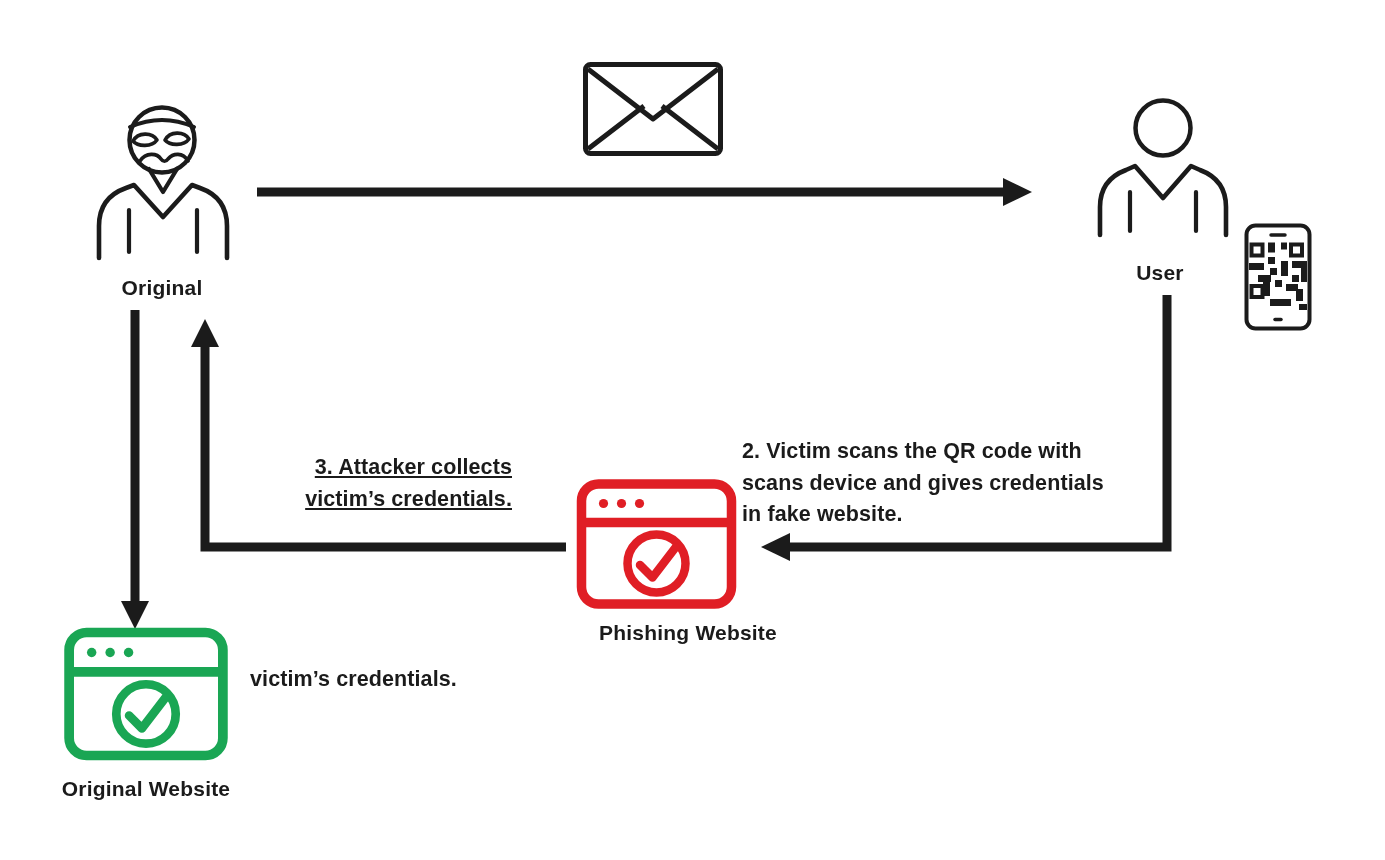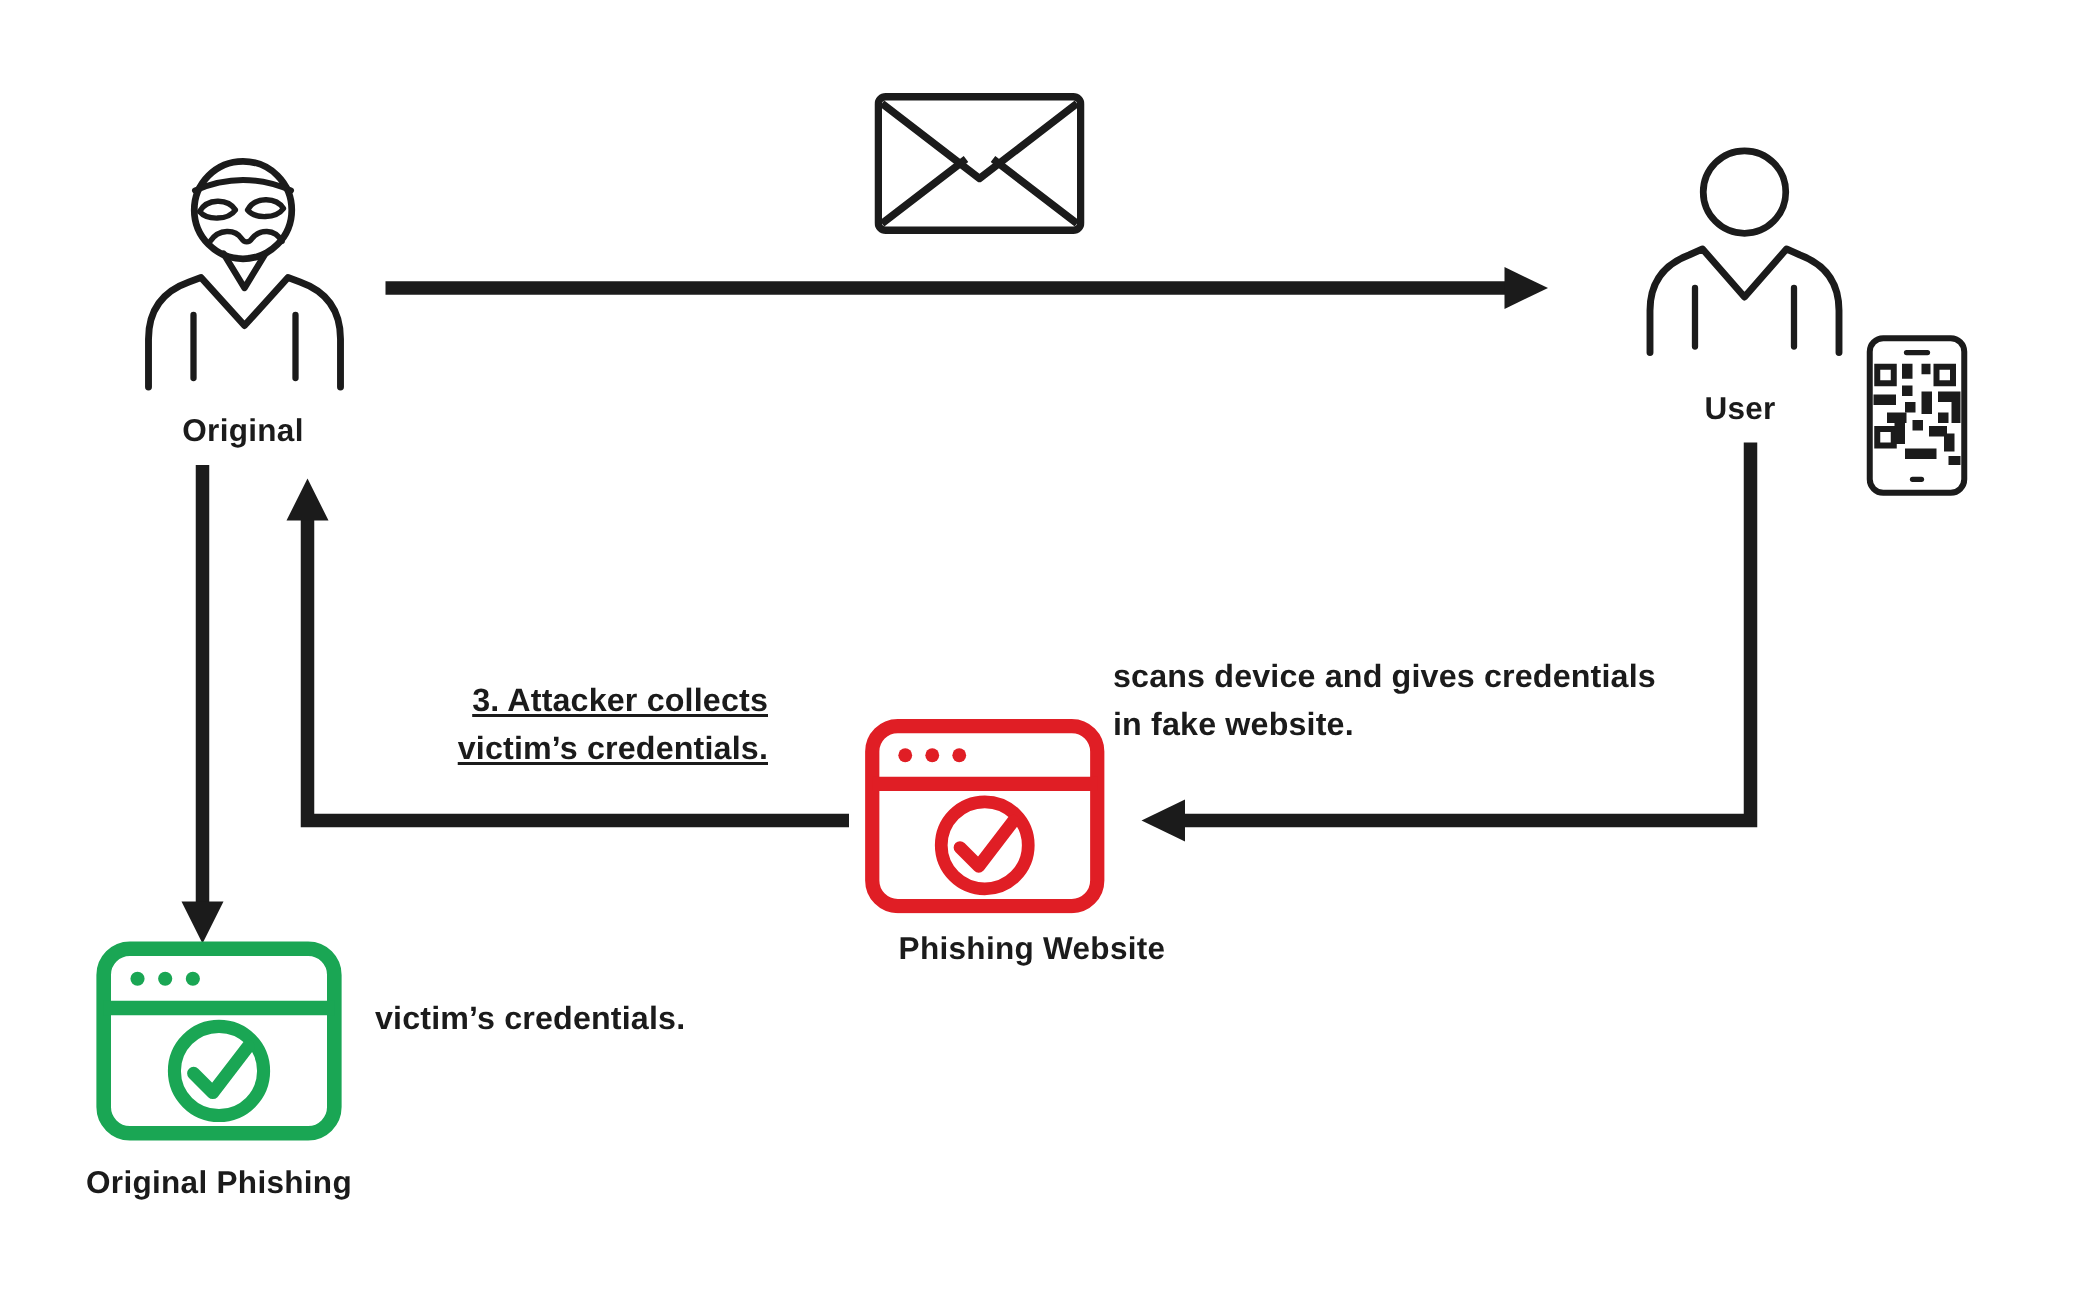--- a/index.html
+++ b/index.html
@@ -103,20 +103,21 @@
       <rect class="ink-fill" x="19" y="59" width="7" height="14"></rect>
       <rect class="ink-fill" x="31" y="57" width="7" height="7"></rect>
       <rect class="ink-fill" x="42" y="61" width="12" height="7"></rect>
       <rect class="ink-fill" x="26" y="76" width="21" height="7"></rect>
       <rect class="ink-fill" x="52" y="66" width="7" height="12"></rect>
       <rect class="ink-fill" x="55" y="81" width="8" height="6"></rect>
     </g>
   </svg>
 
   <div class="abs step" style="left:742px;top:436px">
+    <div>2. Victim scans the QR code with</div>
     <div>scans device and gives credentials</div>
     <div>in fake website.</div>
   </div>
 
   <div class="abs step center" style="left:282px;top:452px;width:230px">
     <div>3. Attacker collects</div>
     <div>victim’s credentials.</div>
   </div>
 
   <svg class="abs browser red" style="left:576px;top:479px" width="161" height="130" viewBox="0 0 160 130">
@@ -132,19 +133,19 @@
 
   <svg class="abs browser green" style="left:64px;top:627px" width="164" height="134" viewBox="0 0 160 130">
     <rect class="bstroke" x="5" y="5" width="150" height="120" rx="17" stroke-width="9.5"></rect>
     <line class="bstroke" x1="5" y1="43.5" x2="155" y2="43.5" stroke-width="9.5"></line>
     <circle class="bfill" cx="27" cy="24.5" r="4.6"></circle>
     <circle class="bfill" cx="45" cy="24.5" r="4.6"></circle>
     <circle class="bfill" cx="63" cy="24.5" r="4.6"></circle>
     <circle class="bstroke" cx="80" cy="84.5" r="29" stroke-width="8.5"></circle>
     <path class="bstroke" d="M 63.5,86 L 76,98.5 L 99,68.5" stroke-width="8.5" stroke-linecap="round" stroke-linejoin="round"></path>
   </svg>
-  <div class="abs label" style="left:46px;top:777px;width:200px">Original Phishing</div>
+  <div class="abs label" style="left:46px;top:777px;width:200px">Original Website</div>
 
   <div class="abs step" style="left:250px;top:663px;line-height:32px">
     <div>victim’s credentials.</div>
   </div>
 
 </div>
 
 </body></html>

